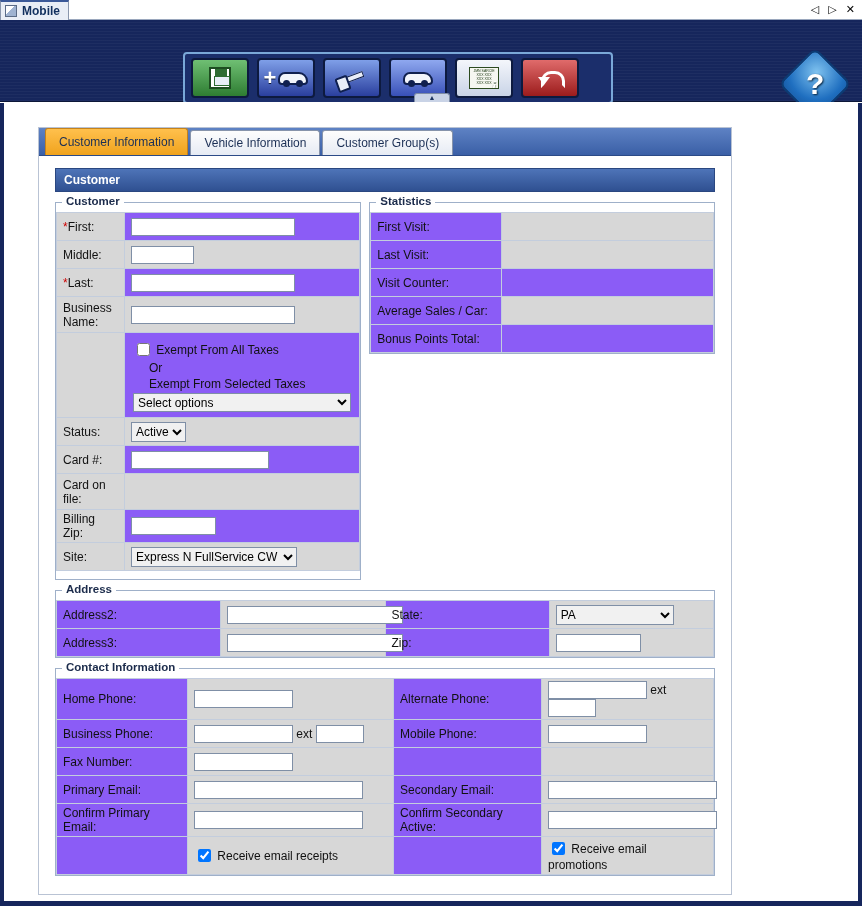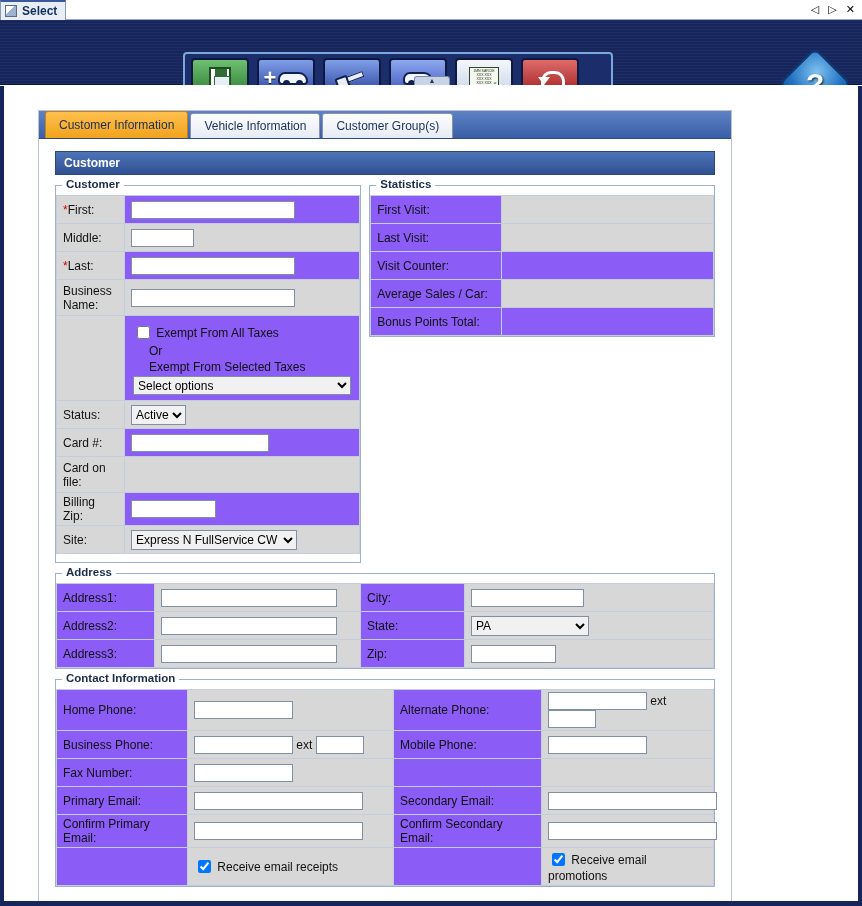--- a/index.html
+++ b/index.html
@@ -347,21 +347,21 @@
   }
 </style>
 </head>
 <body>
 
 <div class="app">
 
   <div class="titlebar">
     <div class="tab-window">
       <span class="tico"></span>
-      <span>Select</span>
+      <span>Mobile</span>
     </div>
     <div class="titlebar-right">
       <span>◁</span>
       <span>▷</span>
       <span>✕</span>
     </div>
   </div>
 
   <div class="toolbar">
     <div class="tool-group">
@@ -543,30 +543,20 @@
                 </table>
             </div>
           </div>
         </div>
 
         <div class="group">
           <span class="legend">Address</span>
           <div style="padding:9px 0 0 0;">
             <table class="frm">
               <tbody>
-                  <tr>
-                <td class="fld" style="width:98px;">Address1:</td>
-                <td class="fldg" style="width:206px;">
-                  <input class="txt" style="width: 176px;" value="">
-                </td>
-                <td class="fld" style="width:104px;">City:</td>
-                <td class="fldg">
-                  <input class="txt" style="width: 113px;" value="">
-                </td>
-              </tr>
               <tr>
                 <td class="fld">Address2:</td>
                 <td class="fldg">
                   <input class="txt" style="width: 176px;" value="">
                 </td>
                 <td class="fld">State:</td>
                 <td class="fldg">
                   <select class="sel" style="width:118px;">
                     <option>PA</option>
                   </select>
@@ -632,21 +622,21 @@
                 <td class="fld">Secondary Email:</td>
                 <td class="fldg">
                   <input class="txt" style="width: 169px;" value="">
                 </td>
               </tr>
               <tr>
                 <td class="fld">Confirm Primary Email:</td>
                 <td class="fldg">
                   <input class="txt" style="width: 169px;" value="">
                 </td>
-                <td class="fld">Confirm Secondary Email:</td>
+                <td class="fld">Confirm Secondary Active:</td>
                 <td class="fldg">
                   <input class="txt" style="width: 169px;" value="">
                 </td>
               </tr>
               <tr>
                 <td class="fld"></td>
                 <td class="fldg">
                   <input type="checkbox" class="chk" checked="" style="">
                   <span>Receive email receipts</span>
                 </td>

